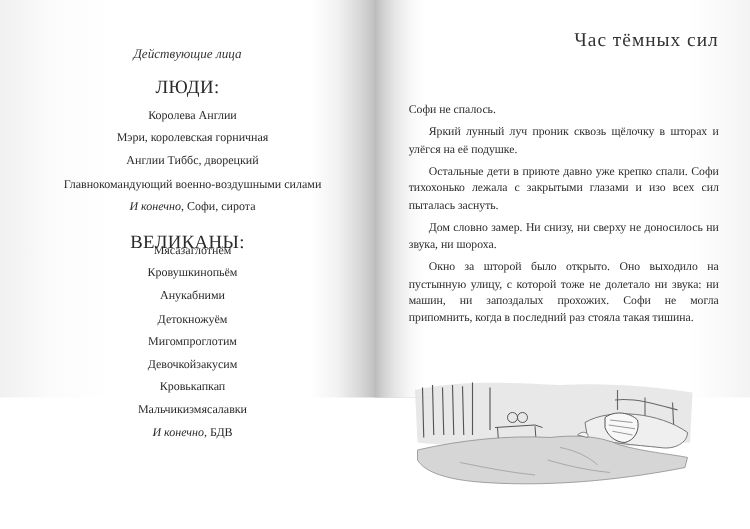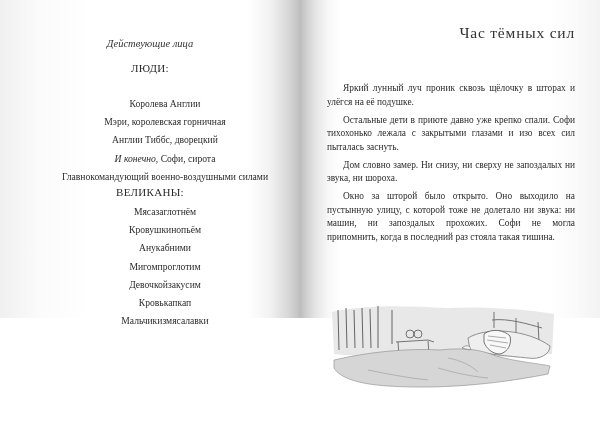--- a/index.html
+++ b/index.html
@@ -20,25 +20,25 @@
       background: linear-gradient(to right, #bcbcbc 0px, #cfcfcf 6px, #e6e6e6 16px, #f7f7f7 28px, #ffffff 40px, #ffffff 250px, #fafafa 275px, #f3f3f3 300px);
     }
     
     .cast { position: absolute; left: 40px; width: 220px; top: 0; text-align: center; }
     .cast-heading {
       position: absolute; left: 0; width: 220px; top: 38px;
       font-style: italic; font-size: 10.5px; color: #333;
     }
     .group-title {
       position: absolute; left: 0; width: 220px;
-      font-size: 11px; letter-spacing: 0.3px; color: #2a2a2a;
+      font-size: 15px; letter-spacing: 0.3px; color: #2a2a2a;
     }
     .group-title.people { top: 62px; }
     .group-title.giants { top: 169px; margin-top: 17px; }
-    .cast-list { position: absolute; left: -40px; width: 300px; list-style: none; margin: 15px; padding: 0; }
+    .cast-list { position: absolute; left: -40px; width: 300px; list-style: none; margin: 4px; padding: 0; }
     .cast-list.people { top: 80px; }
     .cast-list.giants { top: 188px; }
     .cast-list li {
       height: 18.2px; line-height: 18.2px; font-size: 9.6px; white-space: nowrap; color: #2b2b2b;
     }
     .cast-list li .it { font-style: italic; }
 
     
     .chapter-title {
       position: absolute; left: 325px; width: 250px; top: 24px;
@@ -60,44 +60,47 @@
 <div class="spread">
 
   <div class="page page-left">
     <div class="cast">
       <div class="cast-heading">Действующие лица</div>
       <div class="group-title people">ЛЮДИ:</div>
       <ul class="cast-list people">
         <li><span class="it"></span><span>Королева Англии</span></li>
         <li><span class="it"></span><span>Мэри, королевская горничная</span></li>
         <li><span class="it"></span><span>Англии Тиббс, дворецкий</span></li>
+        <li><span class="it"></span><span>Главнокомандующий военно-воздушными силами</span></li>
         <li><span class="it">И конечно</span><span>, Софи, сирота</span></li>
-        <li><span class="it"></span><span>Главнокомандующий военно-воздушными силами</span></li>
       </ul>
       <div class="group-title giants">ВЕЛИКАНЫ:</div>
       <ul class="cast-list giants">
         <li><span class="it"></span><span>Мясазаглотнём</span></li>
         <li><span class="it"></span><span>Кровушкинопьём</span></li>
         <li><span class="it"></span><span>Анукабними</span></li>
+        <li><span class="it"></span><span>Детокножуём</span></li>
         <li><span class="it"></span><span>Мигомпроглотим</span></li>
         <li><span class="it"></span><span>Девочкойзакусим</span></li>
         <li><span class="it"></span><span>Кровькапкап</span></li>
         <li><span class="it"></span><span>Мальчикизмясалавки</span></li>
+        <li><span class="it">И конечно</span><span>, БДВ</span></li>
       </ul>
     </div>
   </div>
 
   <div class="page page-right"></div>
 
   <div class="chapter-title">Час тёмных сил</div>
 
   <div class="body-text">
+    <p class="first">Софи не спалось.</p>
     <p>Яркий лунный луч проник сквозь щёлочку в шторах и улёгся на её подушке.</p>
     <p>Остальные дети в приюте давно уже крепко спали. Софи тихохонько лежала с закрытыми глазами и изо всех сил пыталась заснуть.</p>
-    <p>Дом словно замер. Ни снизу, ни сверху не запоздалых ни звука, ни шороха.</p>
+    <p>Дом словно замер. Ни снизу, ни сверху не доносилось ни звука, ни шороха.</p>
     <p>Окно за шторой было открыто. Оно выходило на пустынную улицу, с которой тоже не долетало ни звука: ни машин, ни запоздалых прохожих. Софи не могла припомнить, когда в последний раз стояла такая тишина.</p>
   </div>
 
   <svg class="illustration" viewBox="0 0 228 92" xmlns="http://www.w3.org/2000/svg">
 
     <path d="M4 14 C40 6, 80 8, 120 10 C160 8, 200 12, 226 16 L224 56 C180 60, 60 62, 6 56 Z" fill="#e2e2e2" opacity="0.8"></path>
 
     <g stroke="#555" stroke-width="0.9" fill="none">
       <path d="M10 12 L11 52"></path>
         <path d="M18 10 L19 50"></path>

